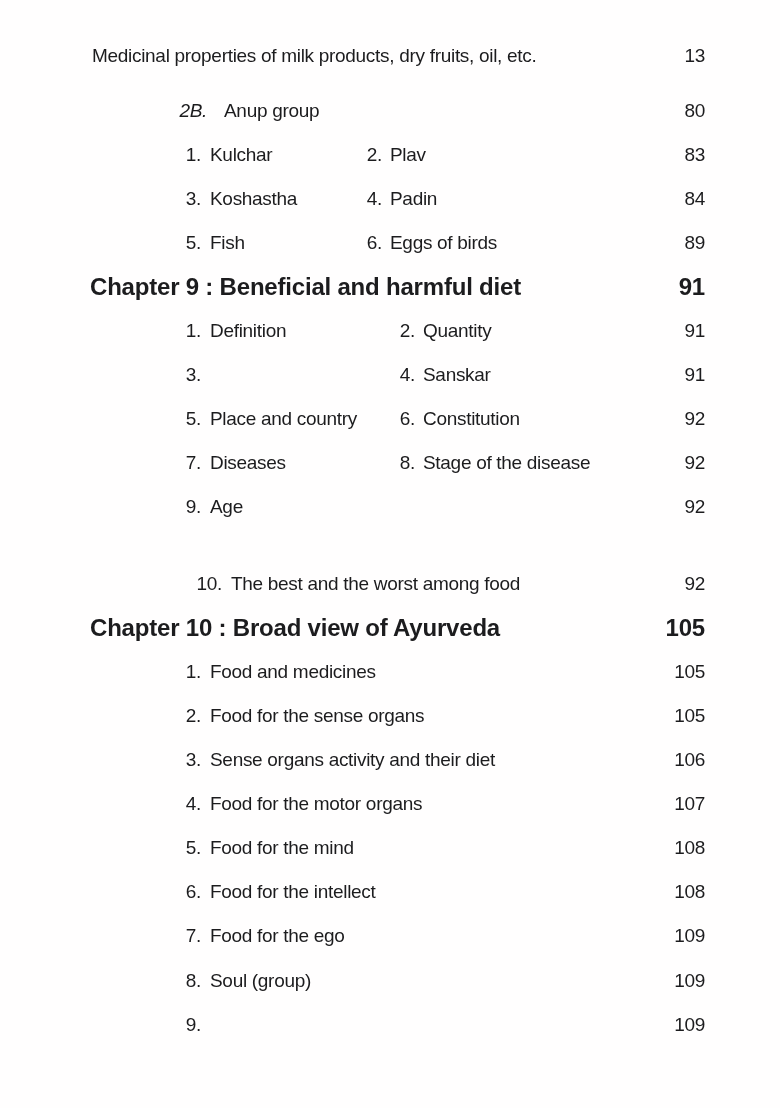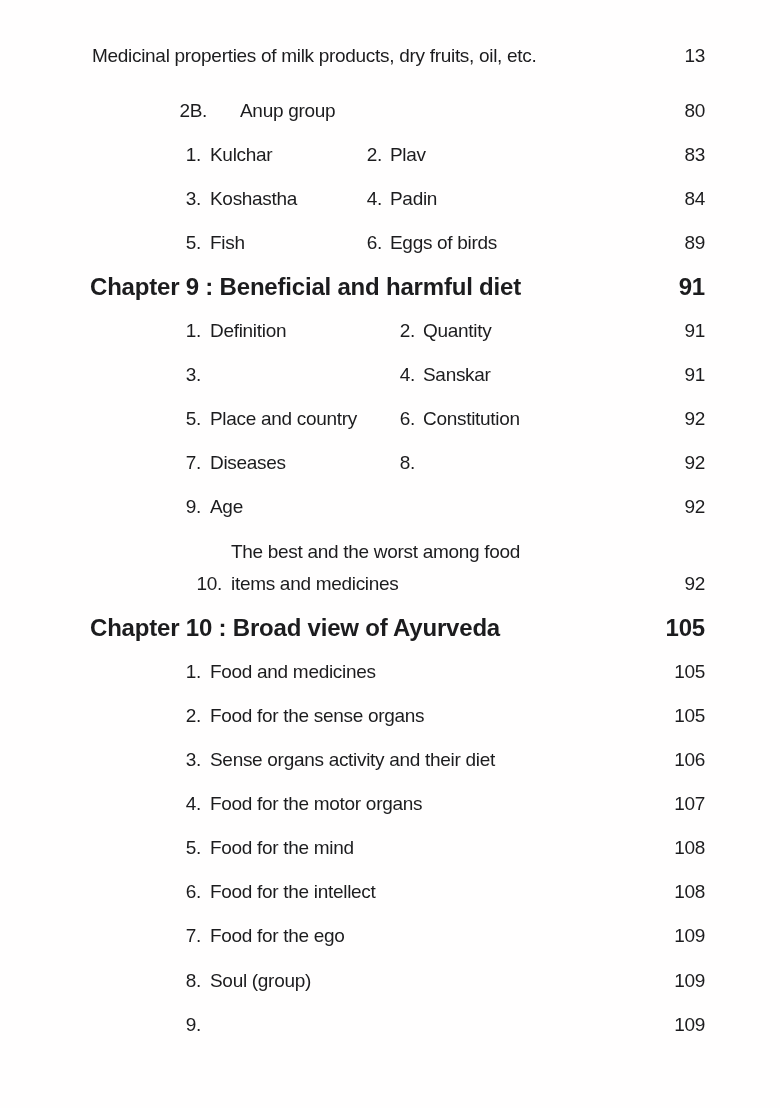--- a/index.html
+++ b/index.html
@@ -40,21 +40,22 @@
   }
   .num {
     flex: none;
     display: inline-block;
     width: 26px;
     text-align: right;
     margin-right: 9px;
   }
   .num-sub {
     width: 32px;
-    margin-right: 33px;
+    margin-right: 17px;
+    font-style: italic;
   }
   .num2 {
     width: 17px;
     margin-right: 8px;
   }
   .cell1 {
     flex: none;
     display: flex;
     width: 190px;
   }
@@ -163,34 +164,34 @@
     <span class="itext">Constitution</span>
     <span class="pg">92</span>
   </div>
 
   <div class="row" style="top:448px">
     <span class="cell1 wide">
       <span class="num">7.</span>
       <span class="itext">Diseases</span>
     </span>
     <span class="num num2">8.</span>
+    <span class="itext">Stage of the disease</span>
     <span class="pg">92</span>
   </div>
 
   <div class="row" style="top:492px">
     <span class="num">9.</span>
     <span class="itext">Age</span>
     <span class="pg">92</span>
   </div>
 
   <div class="row wraprow" style="top:536px">
     <span class="num">10.</span>
     <span class="wtext">
       <span>The best and the worst among food</span>
-      <span>items and medicines</span>
     </span>
     <span class="pg pg-bottom">92</span>
   </div>
 
   <div class="row chapter" style="top:613px">
     <span class="itext">Chapter 10 : Broad view of Ayurveda</span>
     <span class="pg">105</span>
   </div>
 
   <div class="row" style="top:657px">

